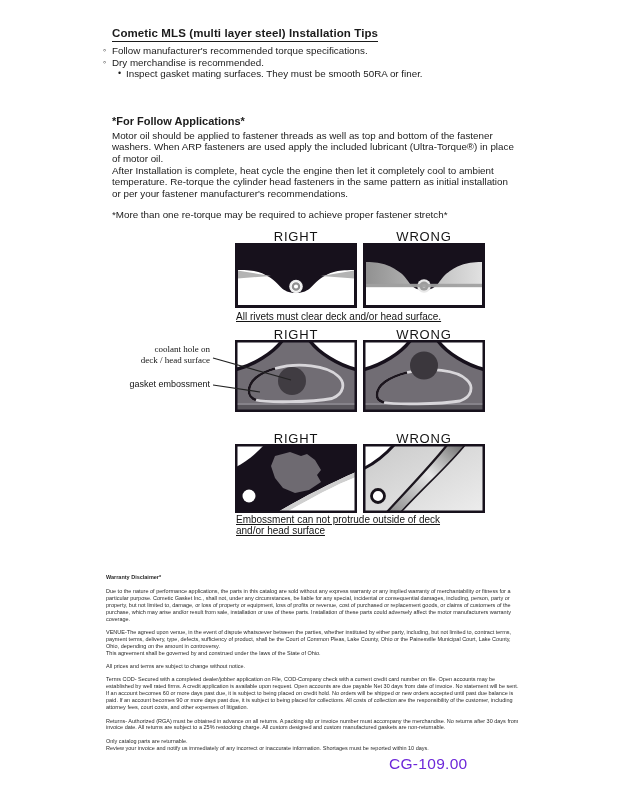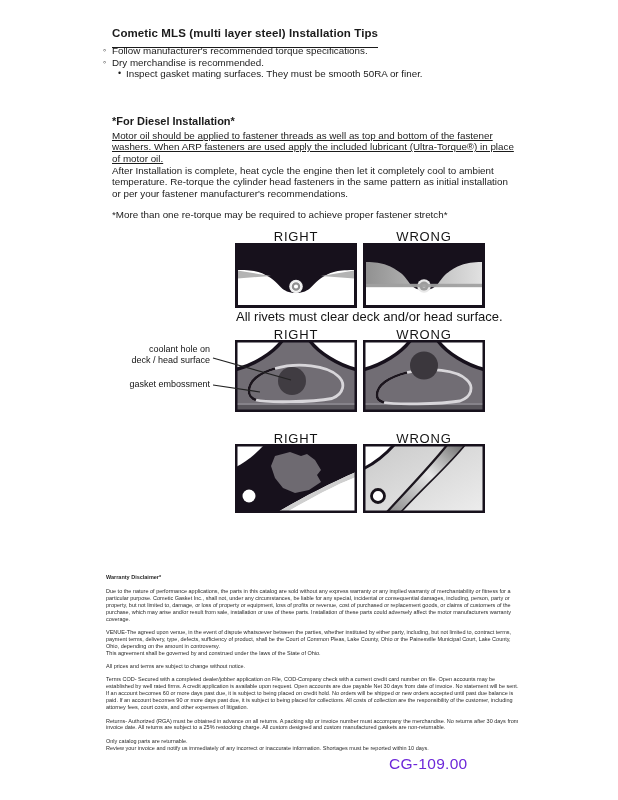--- a/index.html
+++ b/index.html
@@ -4,58 +4,58 @@
 <style>
   html,body{margin:0;padding:0;background:#e9e9e9;}
   .page{
     position:relative;width:618px;height:800px;background:var(--paper,#fff);
     font-family:"Liberation Sans","DejaVu Sans",sans-serif;color:var(--ink,#1b1b1b);
     overflow:hidden;margin:0 auto;
   }
   .abs{position:absolute;}
   .title{
     left:112px;top:27px;font-size:11.5px;font-weight:bold;
-    border-bottom:1.6px solid var(--ink,#1b1b1b);padding-bottom:8px;letter-spacing:.1px;
+    border-bottom:1.6px solid var(--ink,#1b1b1b);padding-bottom:2px;letter-spacing:.1px;
   }
   .bullets{left:103px;top:45px;font-size:9.8px;line-height:11.5px;}
   .b-row{white-space:nowrap;}
   .b-mark{display:inline-block;width:9px;font-size:9px;vertical-align:top;}
   .sub{margin-left:15px;}
   .sub .b-mark{width:8px;}
   .diesel-h{left:112px;top:115px;font-size:11px;font-weight:bold;}
   .para{left:112px;font-size:9.8px;line-height:11.3px;width:406px;}
-  .p1{top:130px;text-decoration:underline;}
+  .p1{top:130px;}
   .p2{top:165px;}
   .p3{top:209px;}
   
   .diagrams{left:90px;top:228px;width:460px;height:320px;}
   .dg-label{width:70px;text-align:center;font-size:13px;font-weight:400;letter-spacing:.8px;color:#141414;}
   .panel{width:122px;}
-  .caption{font-size:13px;line-height:10.5px;color:#141414;}
+  .caption{font-size:10px;line-height:10.5px;color:#141414;text-decoration:underline;}
   .ann{width:112px;text-align:right;font-size:9px;line-height:10.5px;color:#141414;}
   .warranty{left:106px;top:574px;width:414px;font-size:5.5px;line-height:6.9px;color:#2a2a2a;}
   .warranty p{margin:0 0 6.5px 0;}
   .warranty .wh{font-weight:bold;margin-bottom:7px;}
   .footer-code{left:389px;top:755px;font-size:15.5px;color:#6d28d9;letter-spacing:.3px;}
   svg{display:block;}
 </style>
 </head>
 <body>
 
 <div class="page">
 
   <div class="abs title">Cometic MLS (multi layer steel) Installation Tips</div>
 
   <div class="abs bullets">
     <div class="b-row"><span class="b-mark">◦</span><span>Follow manufacturer's recommended torque specifications.</span></div>
     <div class="b-row"><span class="b-mark">◦</span><span>Dry merchandise is recommended.</span></div>
     <div class="b-row sub"><span class="b-mark">•</span><span>Inspect gasket mating surfaces.  They must be smooth 50RA or finer.</span></div>
   </div>
 
-  <div class="abs diesel-h">*For Diesel Installation*</div>
+  <div class="abs diesel-h">*For Follow Applications*</div>
   <div class="abs para p1">Motor oil should be applied to fastener threads as well as top and bottom of the fastener washers. When ARP fasteners are used apply the included lubricant (Ultra-Torque®) in place of motor oil.</div>
   <div class="abs para p2">After Installation is complete, heat cycle the engine then let it completely cool to ambient temperature. Re-torque the cylinder head fasteners in the same pattern as initial installation or per your fastener manufacturer's recommendations.</div>
   <div class="abs para p3">*More than one re-torque may be required to achieve proper fastener stretch*</div>
 
   <div class="abs diagrams">
 
     <div class="abs dg-label" style="left:171px;top:1px;">RIGHT</div>
     <div class="abs dg-label" style="left:299px;top:1px;">WRONG</div>
 
     <div class="abs panel" style="left:145px;top:15px;">
@@ -88,21 +88,21 @@
         <rect x="0" y="40.8" width="122" height="3.4" fill="#a0a0a0" opacity="0.92"></rect>
         <rect x="1.5" y="1.5" width="119" height="62" fill="none" style="stroke:var(--dblack)" stroke-width="3"></rect>
       </svg>
     </div>
 
     <div class="abs caption" style="left:146px;top:84px;">All rivets must clear deck and/or head surface.</div>
 
     <div class="abs dg-label" style="left:171px;top:99px;">RIGHT</div>
     <div class="abs dg-label" style="left:299px;top:99px;">WRONG</div>
 
-    <div class="abs ann" style="left:8px;top:116px;">
+    <div class="abs ann" style="left:8px;top:116px;font-family:Liberation Serif, serif;">
       <div>coolant hole on</div>
       <div>deck / head surface</div>
     </div>
     <div class="abs ann" style="left:8px;top:151px;">
       <div>gasket embossment</div>
     </div>
 
     <div class="abs panel" style="left:145px;top:112px;">
       <svg width="122" height="72" viewBox="0 0 122 72">
         <rect x="0" y="0" width="122" height="72" style="fill:var(--pgray)"></rect>
@@ -172,20 +172,24 @@
         <path d="M1 1 H31 C22 11 10 20 1 24.5 Z" fill="#ffffff"></path>
         <path d="M31 1 C22 11 10 20 1 24.5" fill="none" style="stroke:var(--dblack)" stroke-width="3"></path>
         <path d="M84 1 H102 C87 20 62 42 38 68 H24 C48 42 70 19 84 1 Z" fill="url(#gd)"></path>
         <path d="M84 1 C70 19 48 42 24 68" fill="none" stroke="#1c161e" stroke-width="2.2"></path>
         <path d="M102 1 C87 20 62 42 38 68" fill="none" stroke="#1c161e" stroke-width="1.6"></path>
         <circle cx="15" cy="52" r="6.5" fill="#ffffff" stroke="#17121a" stroke-width="2.8"></circle>
         <rect x="1.25" y="1.25" width="119.5" height="66.5" fill="none" style="stroke:var(--dblack)" stroke-width="2.5"></rect>
       </svg>
     </div>
 
+    <div class="abs caption" style="left:146px;top:287px;">
+      <div>Embossment can not protrude outside of deck</div>
+      <div>and/or head surface</div>
+    </div>
   </div>
 
   <div class="abs warranty">
     <p class="wh">Warranty Disclaimer*</p>
     <p>Due to the nature of performance applications, the parts in this catalog are sold without any express warranty or any implied warranty of merchantability or fitness for a particular purpose.  Cometic Gasket Inc., shall not, under any circumstances, be liable for any special, incidental or consequential damages, including, person, party or property, but not limited to, damage, or loss of property or equipment, loss of profits or revenue, cost of purchased or replacement goods, or claims of customers of the purchase, which may arise and/or result from sale, installation or use of these parts.  Installation of these parts could adversely affect the motor manufacturers warranty coverage.</p>
     <p>
       <span style="display:block">VENUE-The agreed upon venue, in the event of dispute whatsoever between the parties, whether instituted by either party, including, but not limited to, contract terms, payment terms, delivery, type, defects, sufficiency of product, shall be the Court of Common Pleas, Lake County, Ohio or the Painesville Municipal Court, Lake County, Ohio, depending on the amount in controversy.</span>
       <span style="display:block">This agreement shall be governed by and construed under the laws of the State of Ohio.</span>
     </p>
     <p>All prices and terms are subject to change without notice.</p>

